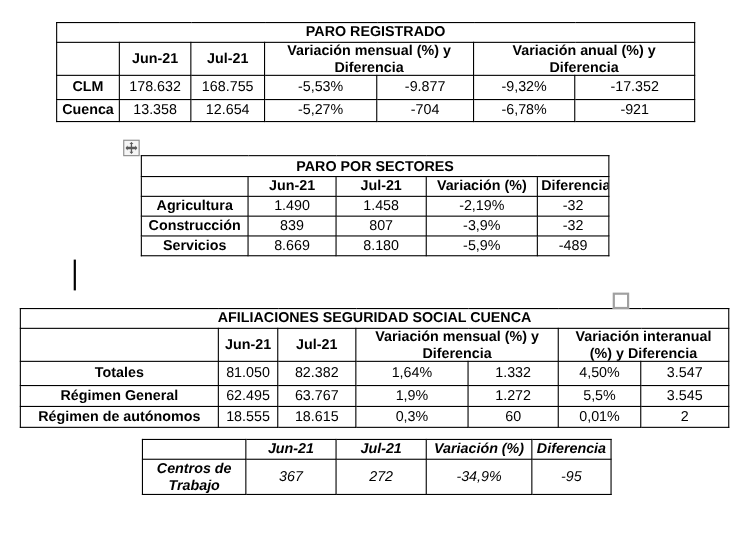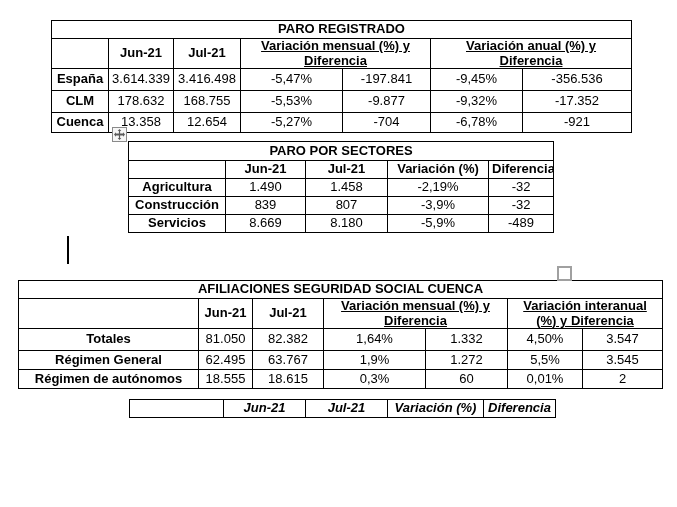--- a/index.html
+++ b/index.html
@@ -4,21 +4,21 @@
 <style>
   html,body{margin:0;padding:0;background:#fff;}
   .page{position:relative;width:677px;height:507px;background:#ffffff;overflow:hidden;
         font-family:"Liberation Sans",sans-serif;color:#000;}
   table.tbl{position:absolute;border-collapse:collapse;table-layout:fixed;
             font-family:"Liberation Sans",sans-serif;font-size:13px;color:#000;}
   table.tbl td{border:1px solid #000;padding:0 3px;vertical-align:middle;
                text-align:center;white-space:pre-line;line-height:1.12;overflow:hidden;}
   td.title{font-weight:bold;text-align:center;}
   td.hdr{font-weight:bold;text-align:center;}
-  td.hdrspan{font-weight:bold;text-align:left;vertical-align:top;text-decoration:underline;}
+  td.hdrspan{font-weight:bold;text-align:left;vertical-align:top;}
   td.vbot{vertical-align:bottom;}
   td.lbl{font-weight:bold;text-align:left;}
   td.lblc{font-weight:bold;text-align:center;}
   table.ertes td{font-style:italic;}
   .move-handle{position:absolute;left:112px;top:127px;width:15px;height:15px;
                box-sizing:border-box;background:#f6f6f6;border:1px solid #8a8a8a;
                display:flex;align-items:center;justify-content:center;}
   .resize-handle{position:absolute;left:557px;top:266px;width:15px;height:15px;
                box-sizing:border-box;background:#ffffff;border:2px solid #a0a0a0;}
   .text-cursor{position:absolute;left:67px;top:236px;width:2px;height:28px;background:#000;}
@@ -45,29 +45,20 @@
     <tr style="height:30px">
       <td></td>
       <td class="hdr vbot">Jun-21</td>
       <td class="hdr vbot">Jul-21</td>
       <td colspan="2" class="hdrspan">Variación mensual (%) y
 Diferencia</td>
       <td colspan="2" class="hdrspan">Variación anual (%) y
 Diferencia</td>
     </tr>
     <tr style="height:22px">
-      <td class="lblc">España</td>
-      <td>3.614.339</td>
-      <td>3.416.498</td>
-      <td>-5,47%</td>
-      <td>-197.841</td>
-      <td>-9,45%</td>
-      <td>-356.536</td>
-    </tr>
-    <tr style="height:22px">
       <td class="lblc">CLM</td>
       <td>178.632</td>
       <td>168.755</td>
       <td>-5,53%</td>
       <td>-9.877</td>
       <td>-9,32%</td>
       <td>-17.352</td>
     </tr>
     <tr style="height:20px">
       <td class="lblc">Cuenca</td>
@@ -186,20 +177,28 @@
         <col style="width:72px">
     </colgroup>
     <tbody>
     <tr style="height:18px">
       <td></td>
       <td class="hdr">Jun-21</td>
       <td class="hdr">Jul-21</td>
       <td class="hdr">Variación (%)</td>
       <td class="hdr">Diferencia</td>
     </tr>
+    <tr style="height:32px">
+      <td class="lbl">Centros de
+Trabajo</td>
+      <td>367</td>
+      <td>272</td>
+      <td>-34,9%</td>
+      <td>-95</td>
+    </tr>
   </tbody>
     </table>
 
   <div class="move-handle">
     <svg width="11" height="11" viewBox="0 0 11 11">
       <path d="M5.5 0 L7.3 2 H6.1 V4.4 H9 V3.2 L11 5.5 L9 7.8 V6.6 H6.1 V9 H7.3 L5.5 11 L3.7 9 H4.9 V6.6 H2 V7.8 L0 5.5 L2 3.2 V4.4 H4.9 V2 H3.7 Z" fill="#5a5a5a"></path>
     </svg>
   </div>
 
   <div class="resize-handle"></div>

